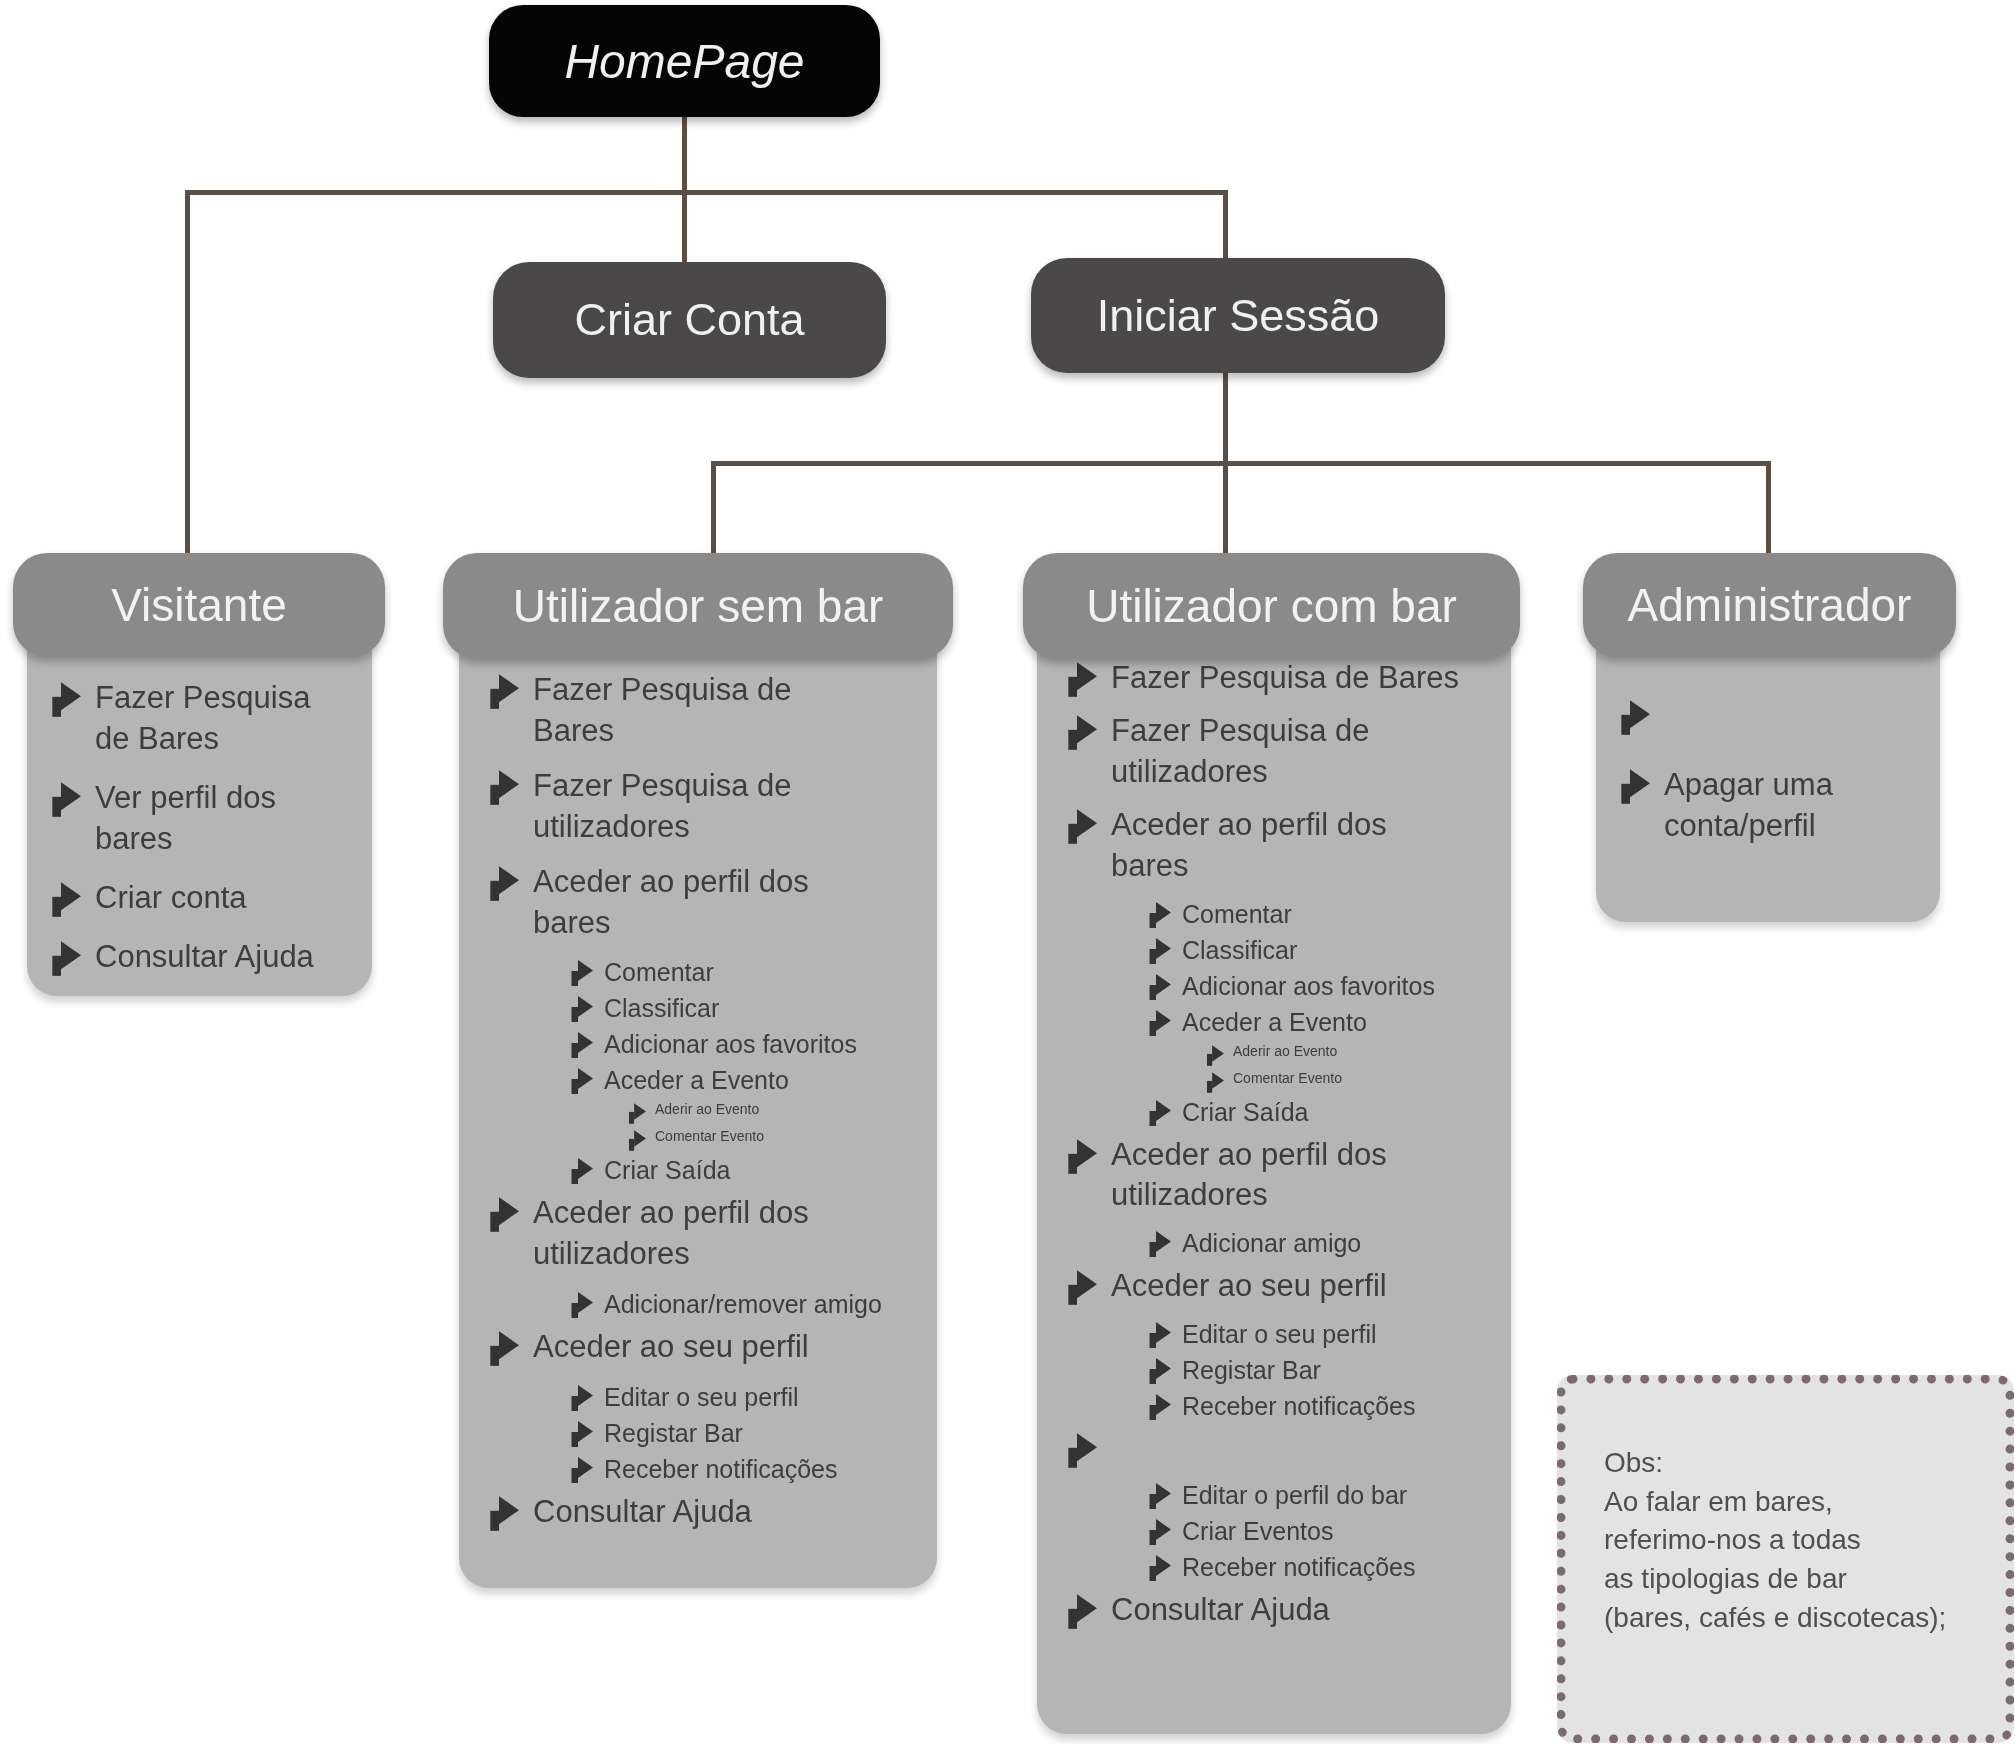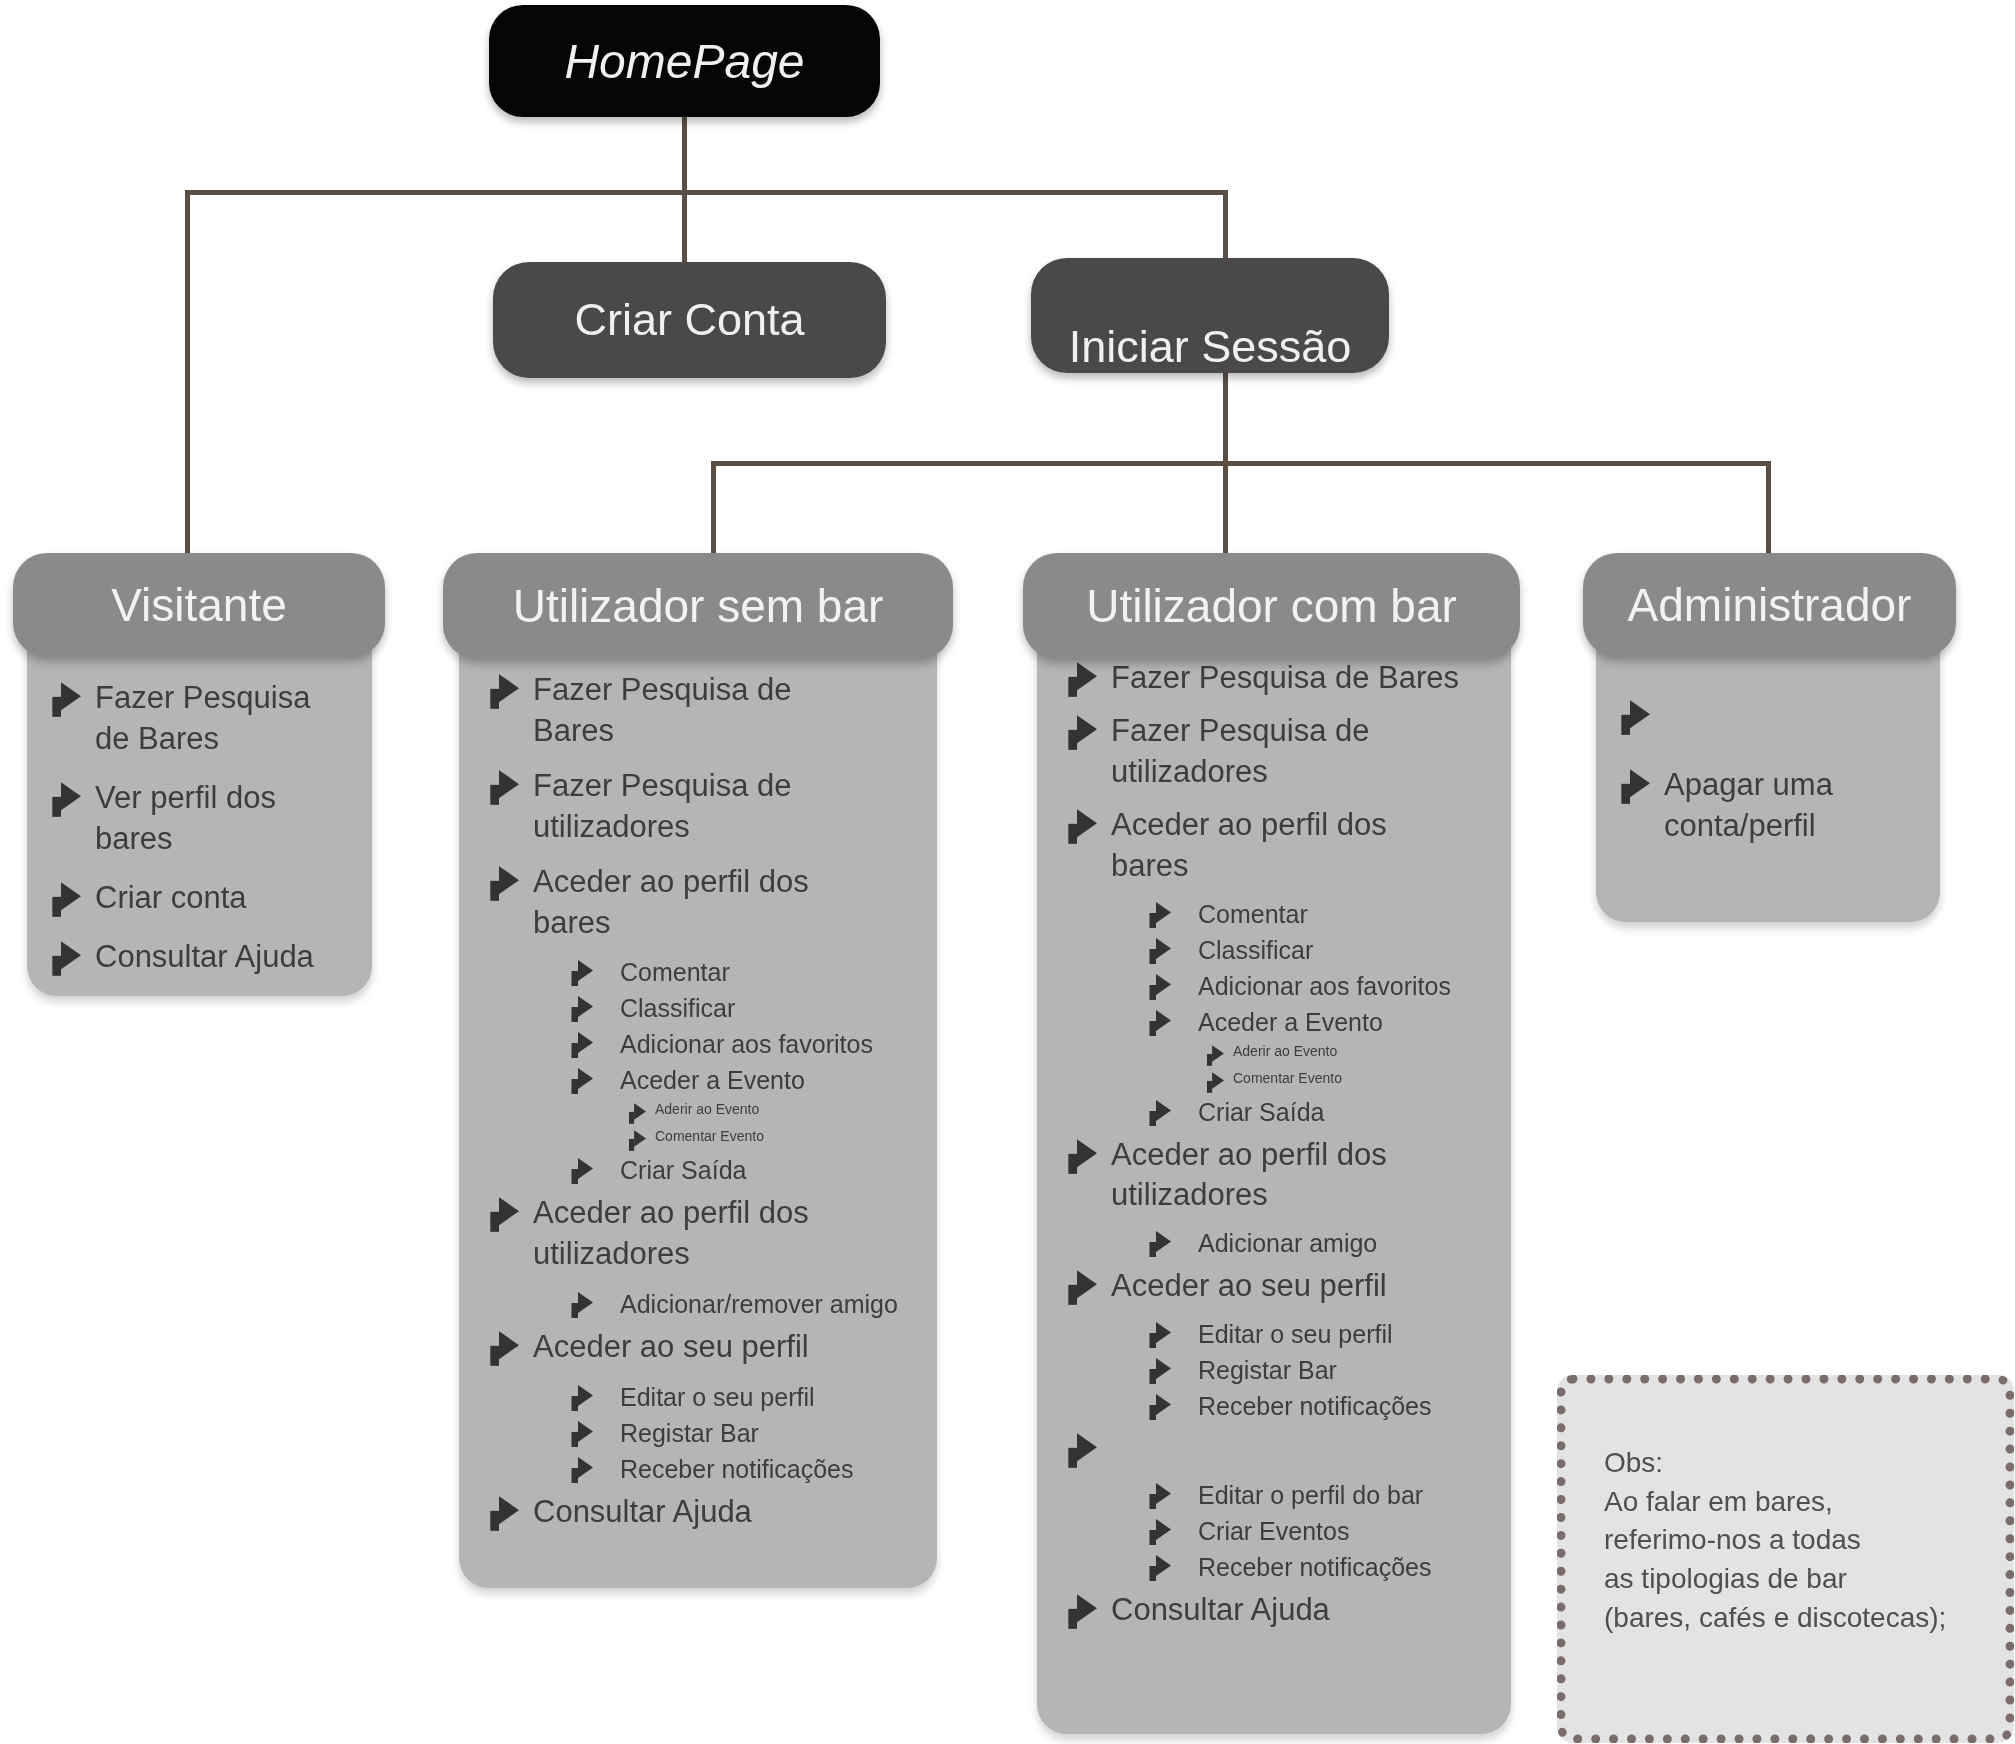--- a/index.html
+++ b/index.html
@@ -13,21 +13,21 @@
   .canvas{position:relative; width:2015px; height:1744px; background:#ffffff; overflow:hidden;}
 
   .line{position:absolute; background:var(--line); z-index:1;}
 
   .node{position:absolute; display:flex; align-items:center; justify-content:center;
         color:var(--node-text); z-index:3; box-shadow:0 5px 8px rgba(0,0,0,.28);}
   .node-root{left:489px; top:5px; width:391px; height:112px; background:var(--root-bg);
         border-radius:34px; font-size:48px;font-style:italic;}
   .node-l2{background:var(--node-bg); border-radius:36px; font-size:45px;}
   .node-criar{left:493px; top:262px; width:393px; height:116px;}
-  .node-iniciar{left:1031px; top:258px; width:358px; height:115px;align-items:flex-end;}
+  .node-iniciar{left:1031px; top:258px; width:414px; height:115px;}
 
   .colw{position:absolute; z-index:2;}
   .hdr{position:absolute; left:0; top:0; width:100%; display:flex; align-items:center;
        justify-content:center; background:var(--header-bg); border-radius:34px;
        color:#f2f2f2; font-size:46px; z-index:3; box-shadow:0 5px 9px rgba(0,0,0,.25);}
   .panel{position:absolute; background:var(--panel-bg); border-radius:30px; z-index:2;
        box-shadow:0 6px 8px rgba(0,0,0,.18);}
 
   #col1{left:13px; top:553px; width:372px;}
   #col1 .hdr{height:104px;}
@@ -41,21 +41,21 @@
   #col3 .hdr{height:106px;}
   #col3 .panel{left:14px; top:45px; width:474px; height:1136px; padding-top:52px;}
 
   #col4{left:1583px; top:553px; width:373px;}
   #col4 .hdr{height:104px;}
   #col4 .panel{left:13px; top:45px; width:344px; height:324px; padding-top:98px;}
 
   .item{display:flex; align-items:flex-start; color:var(--text-dark);}
   .label{white-space:pre-line;}
   .lv1{font-size:31px; line-height:1.32; margin:8px 0 14px 28px;}
-  .lv2{font-size:25px; line-height:1.2;  margin:0 0 6px 110px;gap:16px;}
+  .lv2{font-size:25px; line-height:1.2;  margin:0 0 6px 110px;}
   .lv3{font-size:14px; line-height:1.15; margin:0 0 4px 168px;}
   .panel .item:first-child{margin-top:0;}
   #col1 .lv1{margin:0 0 18px 22px;}
   #col3 .lv1{margin:8px 0 12px 28px;}
   #col4 .lv1{margin:0 0 30px 22px;}
 
   .arr{flex:none; fill:var(--arrow);}
   .arr1{width:32px; height:35px; margin:4px 14px 0 0;}
   .arr2{width:24px; height:26px; margin:3px 11px 0 0;}
   .arr3{width:19px; height:21px; margin:2px 9px 0 0;}

